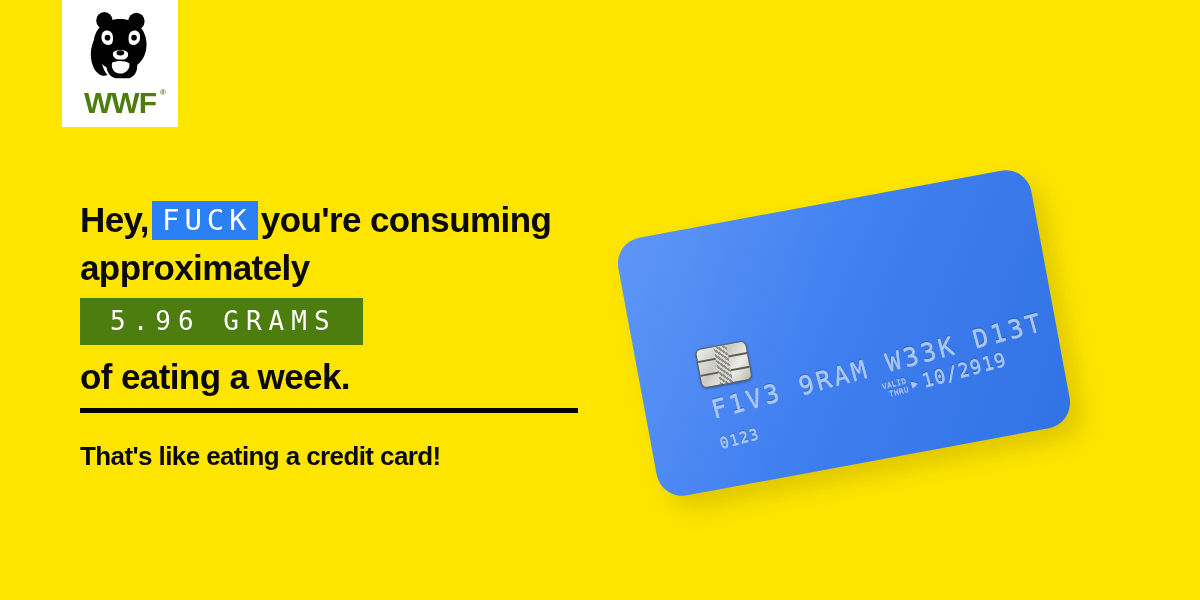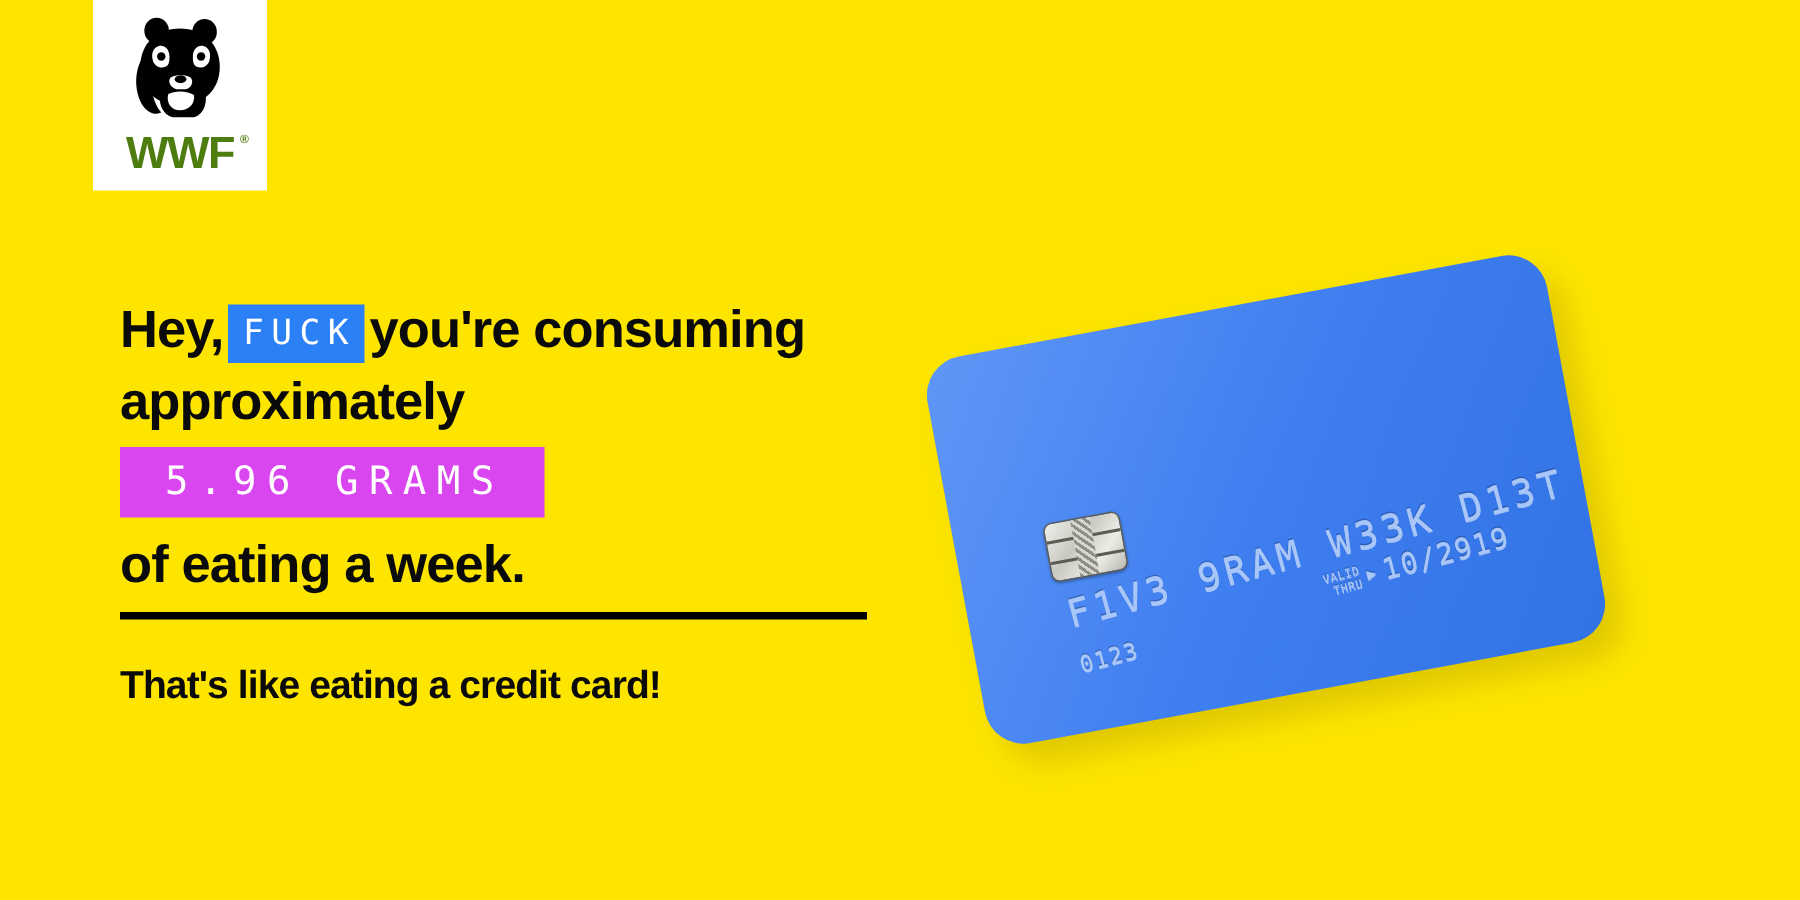--- a/index.html
+++ b/index.html
@@ -84,33 +84,33 @@
   .hl-blue, .hl-red {
     font-family: "DejaVu Sans Mono", monospace;
     font-weight: 300;
     color: #FFFFFF;
     letter-spacing: 5px;
     display: inline-block;
     vertical-align: baseline;
   }
   .hl-blue {
     background: #2B80F6;
-    font-size: 23px;
+    font-size: 29px;
     padding: 6px 6px 7px 10px;
     margin: 0 3px;
     line-height: 26px;
     transform: translateY(-2px);
   }
 
   #grams-row {
     margin-top: 6px;
     margin-bottom: 8px;
   }
   .hl-red {
-    background: #d946ef;
+    background: #4d7c0f;
     font-size: 26px;
     padding: 9px 26px 10px 30px;
     line-height: 28px;
     letter-spacing: 7px;
   }
 
   #divider-rule {
     position: absolute;
     left: 80px;
     top: 408px;

